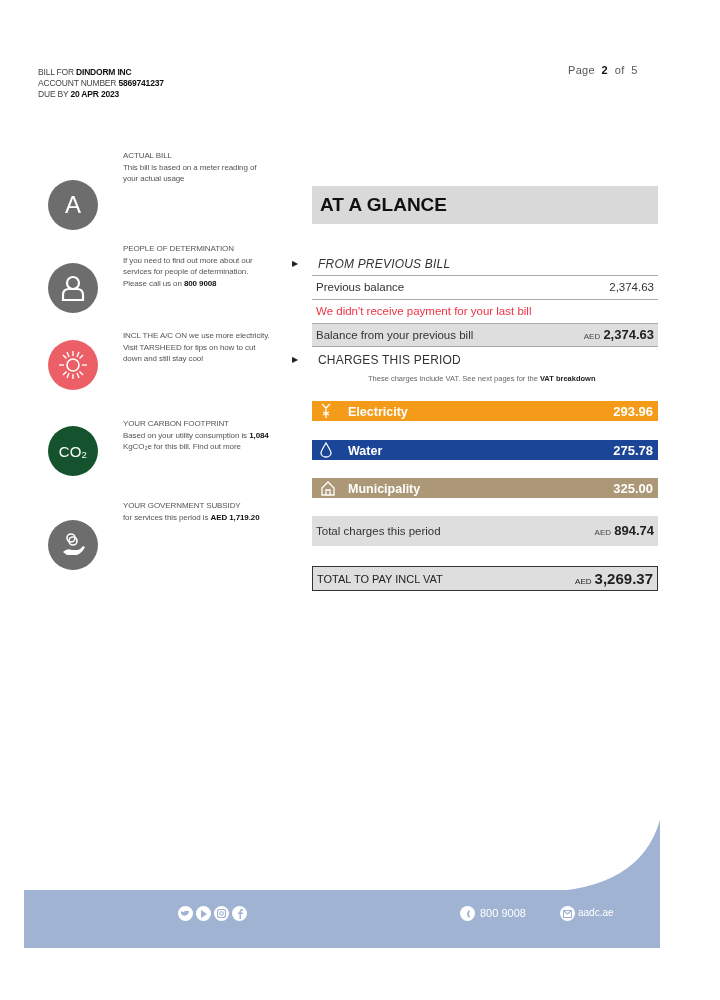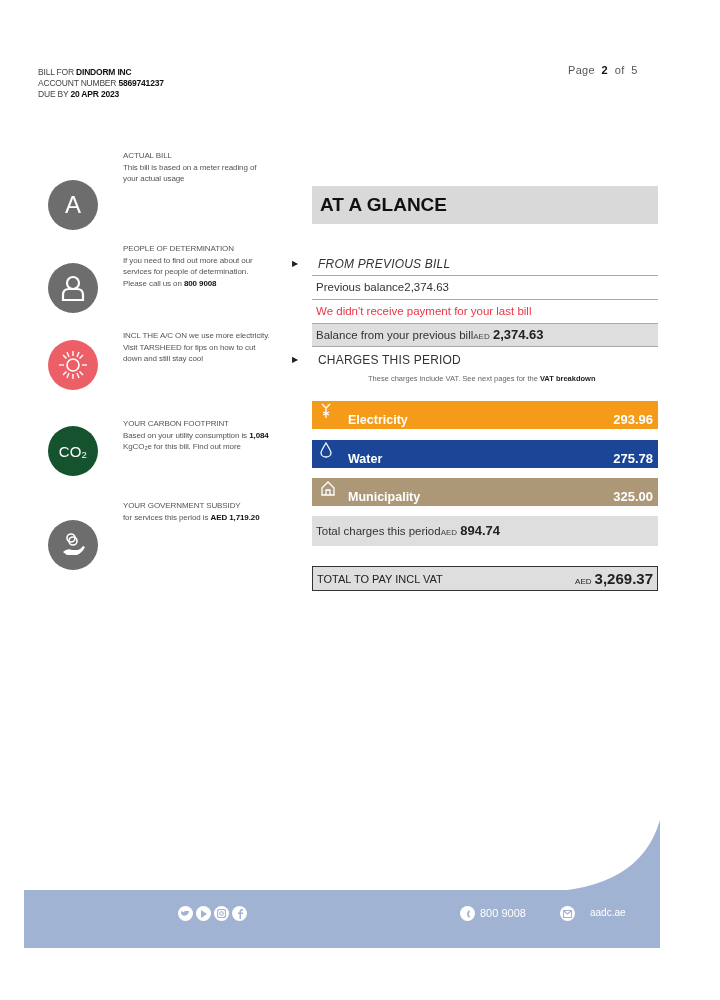--- a/index.html
+++ b/index.html
@@ -19,26 +19,26 @@
             display:flex; align-items:center; justify-content:center; color:#fff; }
   .info-text { position:absolute; left:75px; font-size:8px; line-height:11.5px; color:#555; width:150px; letter-spacing:-0.1px; }
   .info-text b { color:#111; }
 
   
   .glance-title { left:312px; top:186px; width:346px; height:38px; background:#d9d9d9;
                   font-size:19px; font-weight:bold; color:#111; line-height:38px; padding-left:8px; box-sizing:border-box; }
   .bullet { font-size:8px; color:#222; }
   .sec-label { font-size:12px; color:#333; letter-spacing:0.2px; }
   .row { left:312px; width:346px; height:22px; font-size:11.5px; line-height:22px; box-sizing:border-box; padding:0 4px;
-         display:flex; border-top:1px solid #aaa; }
+         display:flex; justify-content:space-between; border-top:1px solid #aaa; }
   .row.grey { background:#dedede; }
   .row .aed { font-size:8px; color:#444; }
   .row .big { font-weight:bold; font-size:13px; color:#222; }
 
-  .charge { left:312px; width:346px; height:28px; color:#fff; box-sizing:border-box; padding:0 5px; }
+  .charge { left:312px; width:346px; height:20px; color:#fff; box-sizing:border-box; padding:0 5px; }
   .charge .lbl { position:absolute; left:36px; bottom:2px; font-size:12.5px; font-weight:bold; }
   .charge .val { position:absolute; right:5px; bottom:2px; font-size:13px; font-weight:bold; }
   .charge .ic { position:absolute; left:8px; top:2px; }
 
   .total { left:312px; top:566px; width:346px; height:25px; border:1.5px solid #333; background:#dedede; box-sizing:border-box;
            display:flex; justify-content:space-between; align-items:center; padding:0 4px; font-size:11px; color:#222; }
   .total .big { font-size:15px; font-weight:bold; }
   .total .aed { font-size:8px; }
 
   
@@ -231,13 +231,13 @@
     </svg>
 </div>
 <div class="abs foot-text" style="left:480px;">800 9008</div>
 
 <div class="abs soc" style="left:560px;">
   <svg width="9" height="8" viewBox="0 0 9 8">
       <rect x="0.5" y="0.5" width="8" height="7" fill="none" stroke="#a1b3d3" stroke-width="1.1"></rect>
       <path d="M0.5 0.5 L4.5 4 L8.5 0.5" fill="none" stroke="#a1b3d3" stroke-width="1.1"></path>
     </svg>
 </div>
-<div class="abs foot-text" style="left:590px;font-size:10px;">aadc.ae</div>
+<div class="abs foot-text" style="left:578px;font-size:10px;">aadc.ae</div>
 
 </body></html>

